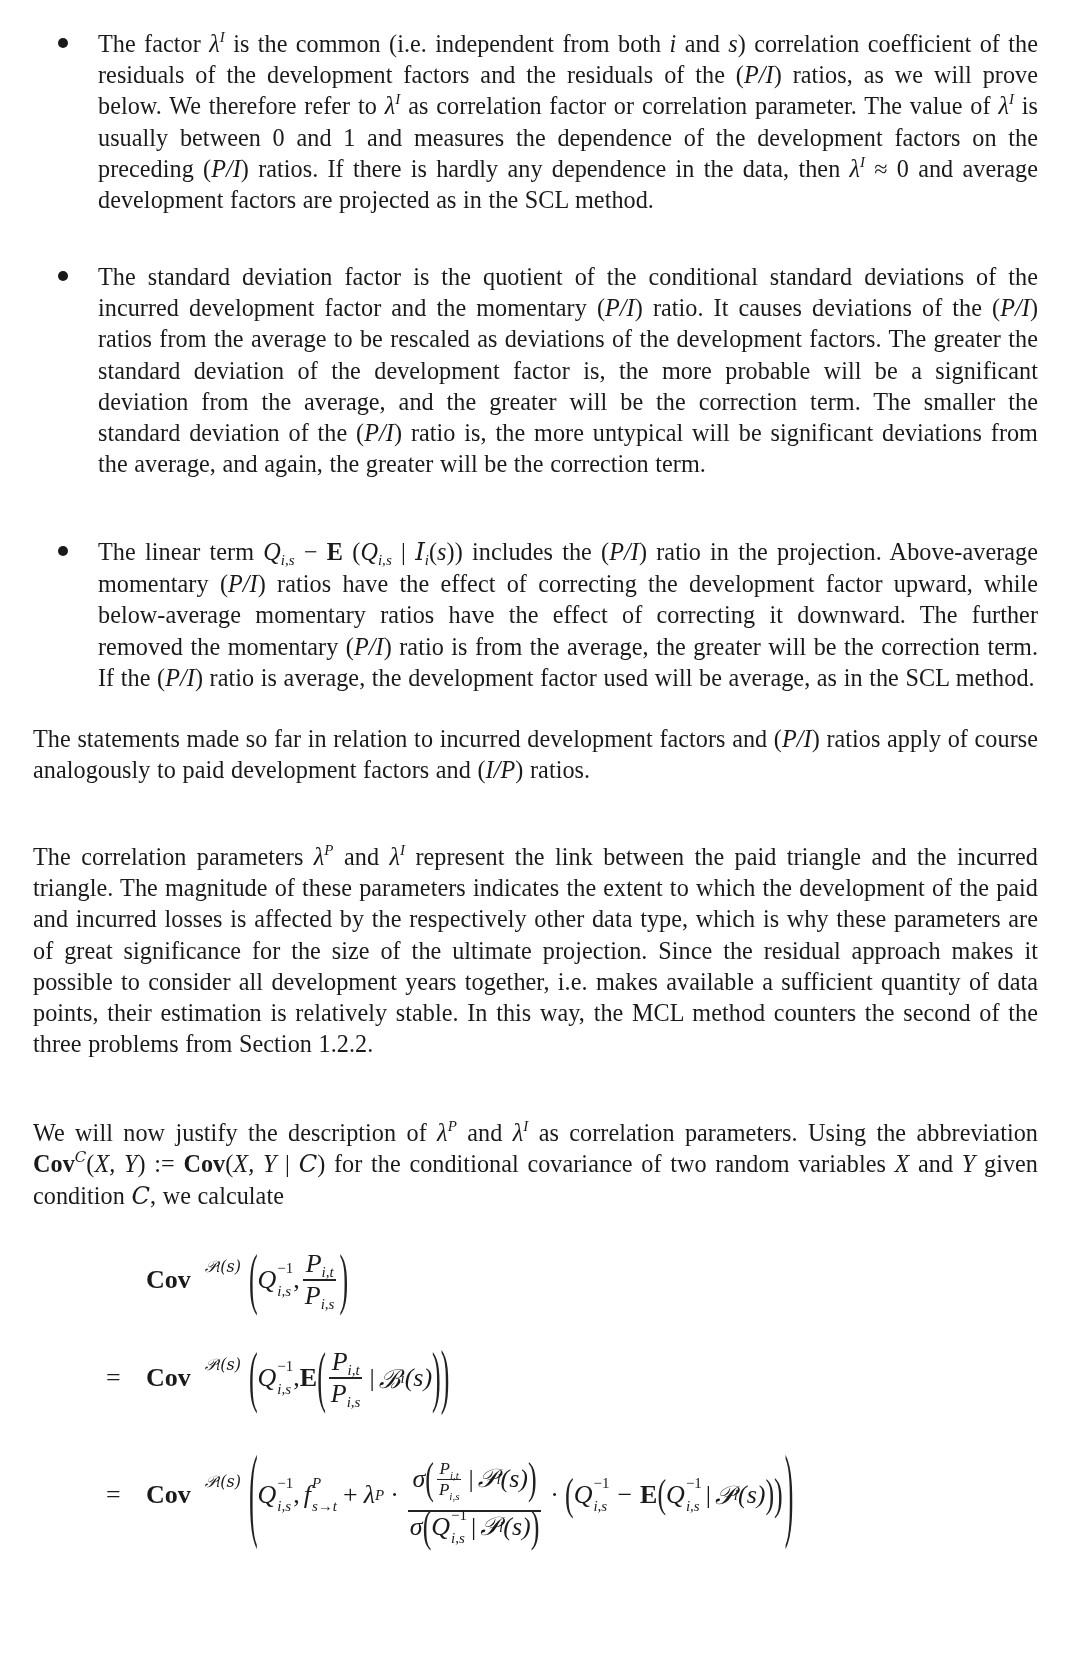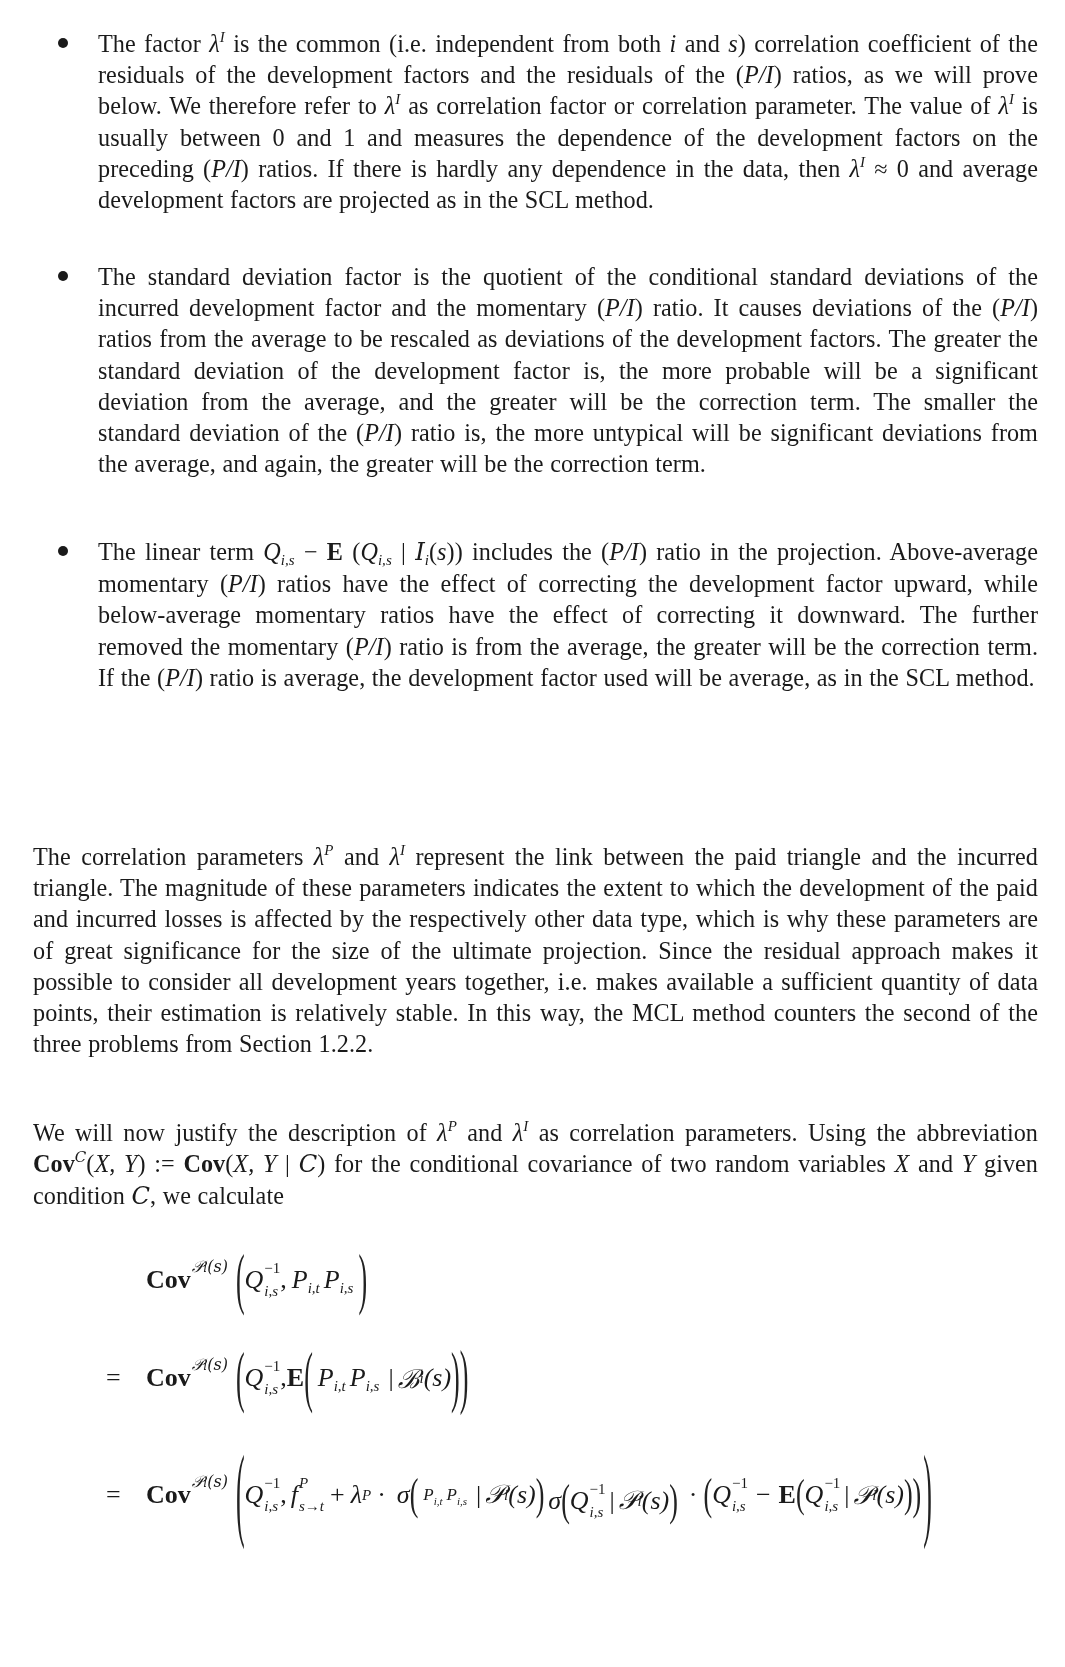--- a/index.html
+++ b/index.html
@@ -22,23 +22,23 @@
   .m { font-style: italic; }
   .sup { font-size: 15px; vertical-align: 10px; font-style: italic; line-height: 0; }
   .sub { font-size: 15px; vertical-align: -5px; font-style: italic; line-height: 0; }
   .bold { font-weight: bold; font-style: normal; }
   .cal { font-family: "DejaVu Serif", serif; font-style: italic; }
 
   
   .eq { position: absolute; font-size: 26px; display: flex; align-items: center; white-space: nowrap; }
   .eq .eqsign { position: absolute; left: -40px; }
   .cov { font-weight: bold; }
-  .supcal { font-size: 16px; position: relative; top: -14px; font-style: italic; margin-left: 1px; }
+  .supcal { font-size: 16px; position: relative; top: -14px; font-style: italic; margin-left: 14px; }
   .paren { display: inline-block; font-weight: 100; transform-origin: center; color: #222; }
-  .frac { display: inline-flex; flex-direction: row; align-items: flex-end; vertical-align: middle; margin: 11px 3px; }
+  .frac { display: inline-flex; flex-direction: column; align-items: center; vertical-align: middle; margin: 11px 3px; }
   .frac .num, .frac .den { padding: 0 2px; line-height: 1.15; }
   .frac .bar { height: 1.6px; background: #222; width: 100%; }
   .qsym { font-style: italic; position: relative; }
   .sc { display: inline-flex; flex-direction: column; font-size: 15px; font-style: italic; line-height: 1; margin-left: 1px; vertical-align: middle; }
   .sc .hi { position: relative; top: -4px; font-style: normal; }
   .sc .lo { position: relative; top: 4px; }
   .small { font-size: 17px; }
 </style>
 </head>
 <body>
@@ -53,20 +53,23 @@
   <div class="bullet-item txt" style="top:261px;">
     <span class="bullet-dot"></span>
     <span>The standard deviation factor is the quotient of the conditional standard deviations of the incurred development factor and the momentary (</span><span class="m">P/I</span><span>) ratio.  It causes deviations of the (</span><span class="m">P/I</span><span>) ratios from the average to be rescaled as deviations of the development factors.  The greater the standard deviation of the development factor is, the more probable will be a significant deviation from the average, and the greater will be the correction term.  The smaller the standard deviation of the (</span><span class="m">P/I</span><span>) ratio is, the more untypical will be significant deviations from the average, and again, the greater will be the correction term.</span>
   </div>
 
   <div class="bullet-item txt" style="top:536px;">
     <span class="bullet-dot"></span>
     <span>The linear term </span><span class="m">Q</span><span class="sub">i,s</span><span> − </span><span class="bold">E</span><span> (</span><span class="m">Q</span><span class="sub">i,s</span><span> | </span><span class="m cal">I</span><span class="sub">i</span><span>(</span><span class="m">s</span><span>)) includes the (</span><span class="m">P/I</span><span>) ratio in the projection.  Above-average momentary (</span><span class="m">P/I</span><span>) ratios have the effect of correcting the development factor upward, while below-average momentary ratios have the effect of correcting it downward.  The further removed the momentary (</span><span class="m">P/I</span><span>) ratio is from the average, the greater will be the correction term.  If the (</span><span class="m">P/I</span><span>) ratio is average, the development factor used will be average, as in the SCL method.</span>
   </div>
 
+  <div class="para txt" style="top:723px;">
+    <span>The statements made so far in relation to incurred development factors and (</span><span class="m">P/I</span><span>) ratios apply of course analogously to paid development factors and (</span><span class="m">I/P</span><span>) ratios.</span>
+  </div>
 
   <div class="para txt" style="top:841px;">
     <span>The correlation parameters </span><span class="m">λ</span><span class="sup">P</span><span> and </span><span class="m">λ</span><span class="sup">I</span><span> represent the link between the paid triangle and the incurred triangle.  The magnitude of these parameters indicates the extent to which the development of the paid and incurred losses is affected by the respectively other data type, which is why these parameters are of great significance for the size of the ultimate projection.  Since the residual approach makes it possible to consider all development years together, i.e. makes available a sufficient quantity of data points, their estimation is relatively stable.  In this way, the MCL method counters the second of the three problems from Section 1.2.2.</span>
   </div>
 
   <div class="para txt" style="top:1117px;">
     <span>We will now justify the description of </span><span class="m">λ</span><span class="sup">P</span><span> and </span><span class="m">λ</span><span class="sup">I</span><span> as correlation parameters.  Using the abbreviation </span><span class="bold">Cov</span><span class="sup cal">C</span><span>(</span><span class="m">X, Y</span><span>) := </span><span class="bold">Cov</span><span>(</span><span class="m">X, Y</span><span> | </span><span class="m cal">C</span><span>) for the conditional covariance of two random variables </span><span class="m">X</span><span> and </span><span class="m">Y</span><span> given condition </span><span class="m cal">C</span><span>, we calculate</span>
   </div>
 
   <div class="eq" style="left:146px; top:1245px; height:70px;">

